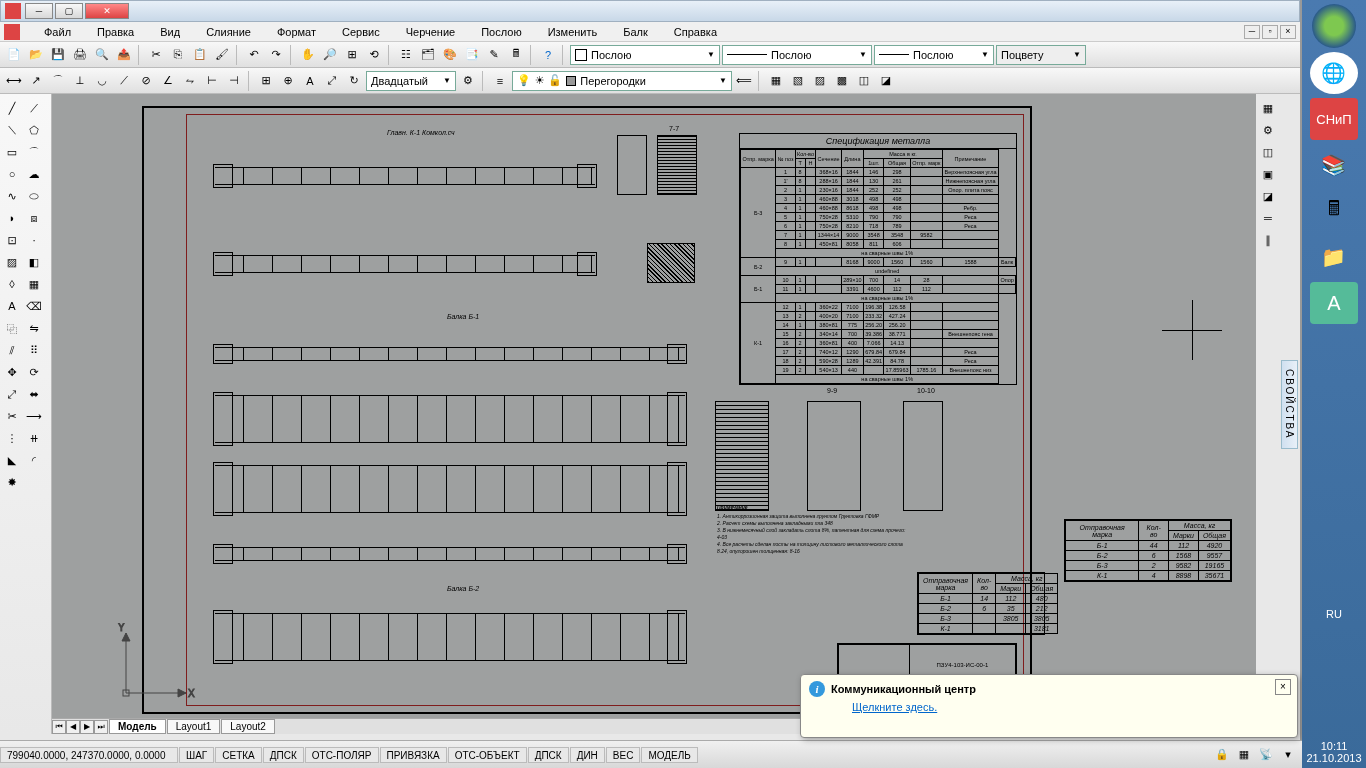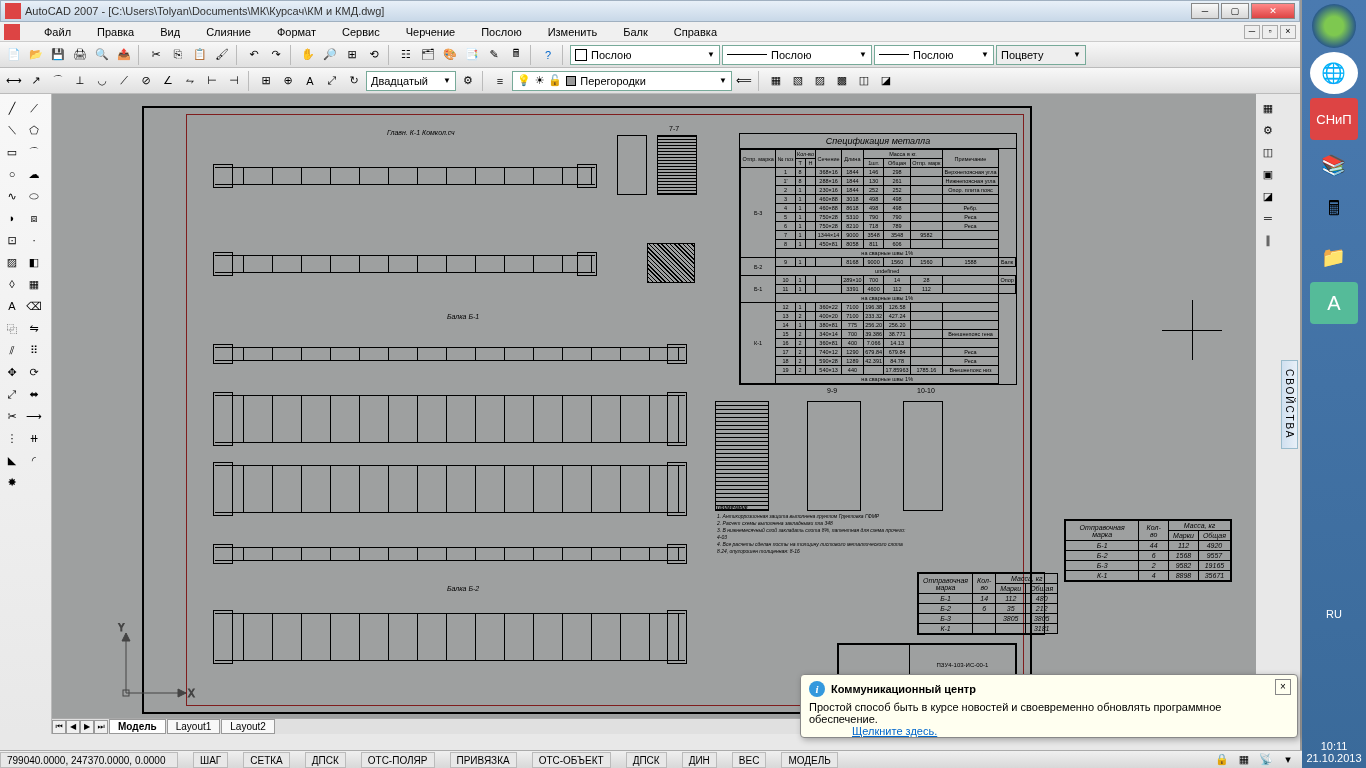--- a/index.html
+++ b/index.html
@@ -28,21 +28,21 @@
 .drawing-sheet .inner-frame { position: absolute; top: 6px; left: 18px; right: 6px; bottom: 6px; border: 1px solid #7f1d1d; margin-left: 24px; }
 .left-tools { position: absolute; top: 94px; left: 0; width: 52px; bottom: 34px; background: linear-gradient(#f8f8f8,#e8e8e8); border-right: 1px solid #bbb; padding: 4px 2px; display: flex; flex-wrap: wrap; align-content: flex-start; gap: 2px; }
 .left-tools .tbtn { width: 20px; height: 20px; }
 .right-tools { position: absolute; top: 94px; right: 4px; width: 40px; height: 520px; padding: 4px 2px; display: flex; flex-wrap: wrap; align-content: flex-start; gap: 2px; }
 .props-tab { position: absolute; top: 360px; right: 2px; background: linear-gradient(90deg,#d0e0f0,#e8f0f8); writing-mode: vertical-rl; font-size: 10px; padding: 8px 2px; border: 1px solid #9bc; letter-spacing: 2px; }
 .tabs-bar { position: absolute; bottom: 0; left: 0; right: 0; height: 16px; background: #e0e0e0; display: flex; align-items: center; font-size: 10px; border-top: 1px solid #aaa; }
 .tab-nav { display: flex; }
 .tab-nav span { width: 14px; height: 14px; border: 1px solid #999; background: #f0f0f0; text-align: center; line-height: 12px; font-size: 8px; cursor: pointer; }
 .sheet-tab { padding: 1px 8px; border: 1px solid #999; background: #f8f8f8; margin-left: 1px; cursor: pointer; }
 .sheet-tab.active { background: #fff; font-weight: bold; }
-.status-bar { position: absolute; bottom: 0; left: 0; width: 1302px; height: 18px; background: linear-gradient(#f0f0f0,#d8d8d8); border-top: 1px solid #aaa; display: flex; align-items: center; font-size: 10px; gap: 14px; }
+.status-bar { position: absolute; bottom: 0; left: 0; width: 1302px; height: 28px; background: linear-gradient(#f0f0f0,#d8d8d8); border-top: 1px solid #aaa; display: flex; align-items: center; font-size: 10px; }
 .status-cell { padding: 0 6px; height: 16px; line-height: 16px; border: 1px solid #bbb; margin-right: 1px; background: #e8e8e8; }
 .status-toggle { cursor: pointer; }
 .ucs-icon { position: absolute; bottom: 28px; left: 64px; font-size: 14px; color: #333; }
 .notification { position: absolute; bottom: 30px; left: 800px; width: 498px; height: 64px; background: #fffff0; border: 1px solid #888; border-radius: 4px; padding: 6px 8px; font-size: 11px; box-shadow: 2px 2px 6px rgba(0,0,0,.3); }
 .notification .notif-title { font-weight: bold; margin-bottom: 4px; display: flex; align-items: center; gap: 6px; }
 .notification .notif-close { position: absolute; top: 4px; right: 6px; width: 16px; height: 16px; border: 1px solid #888; text-align: center; line-height: 14px; font-size: 10px; cursor: pointer; }
 .notification a { color: #0066cc; text-decoration: underline; cursor: pointer; margin-left: 43px; }
 .spec-table { position: absolute; top: 18px; right: 6px; width: 278px; font-size: 6px; border: 1px solid #000; background: #9ea0a0; }
 .spec-table .st-title { text-align: center; padding: 2px; border-bottom: 1px solid #000; font-size: 9px; font-style: italic; }
 .spec-table table { width: 100%; border-collapse: collapse; }
@@ -71,21 +71,20 @@
 </style>
 </head>
 <body>
 
 <div class="desktop"></div>
 
 <div class="app-window">
 
   <div class="title-bar">
     <span class="app-icon"></span>
-    <span class="title-text">AutoCAD 2007 - [C:\Users\Tolyan\Documents\МК\Курсач\КМ и КМД.dwg]</span>
     <div class="win-btns">
       <span class="win-btn win-min">─</span>
       <span class="win-btn win-max">▢</span>
       <span class="win-btn win-close">✕</span>
     </div>
   </div>
 
   <div class="menu-bar">
     <span style="width:16px;height:16px;background:#d44;margin-right:4px"></span>
     <span class="menu-item">Файл</span>
@@ -716,21 +715,20 @@
       <span class="tbtn">▾</span>
     </span>
   </div>
 
   <div class="notification">
     <div class="notif-close">×</div>
     <div class="notif-title">
         <span style="display:inline-block;width:16px;height:16px;border-radius:50%;background:#39d;color:#fff;text-align:center;line-height:16px;font-style:italic;font-family:serif">i</span>
         <span>Коммуникационный центр</span>
       </div>
-    <div>Простой способ быть в курсе новостей и своевременно обновлять программное обеспечение.</div>
     <a>Щелкните здесь.</a>
   </div>
 
 </div>
 
 <div class="taskbar-side">
   <div class="tb-icon tb-start"></div>
   <div class="tb-icon" style="background:#fff;border-radius:50%">🌐</div>
   <div class="tb-icon" style="background:#d44;color:#fff;font-size:13px;font-weight:normal">СНиП</div>
   <div class="tb-icon">📚</div>

